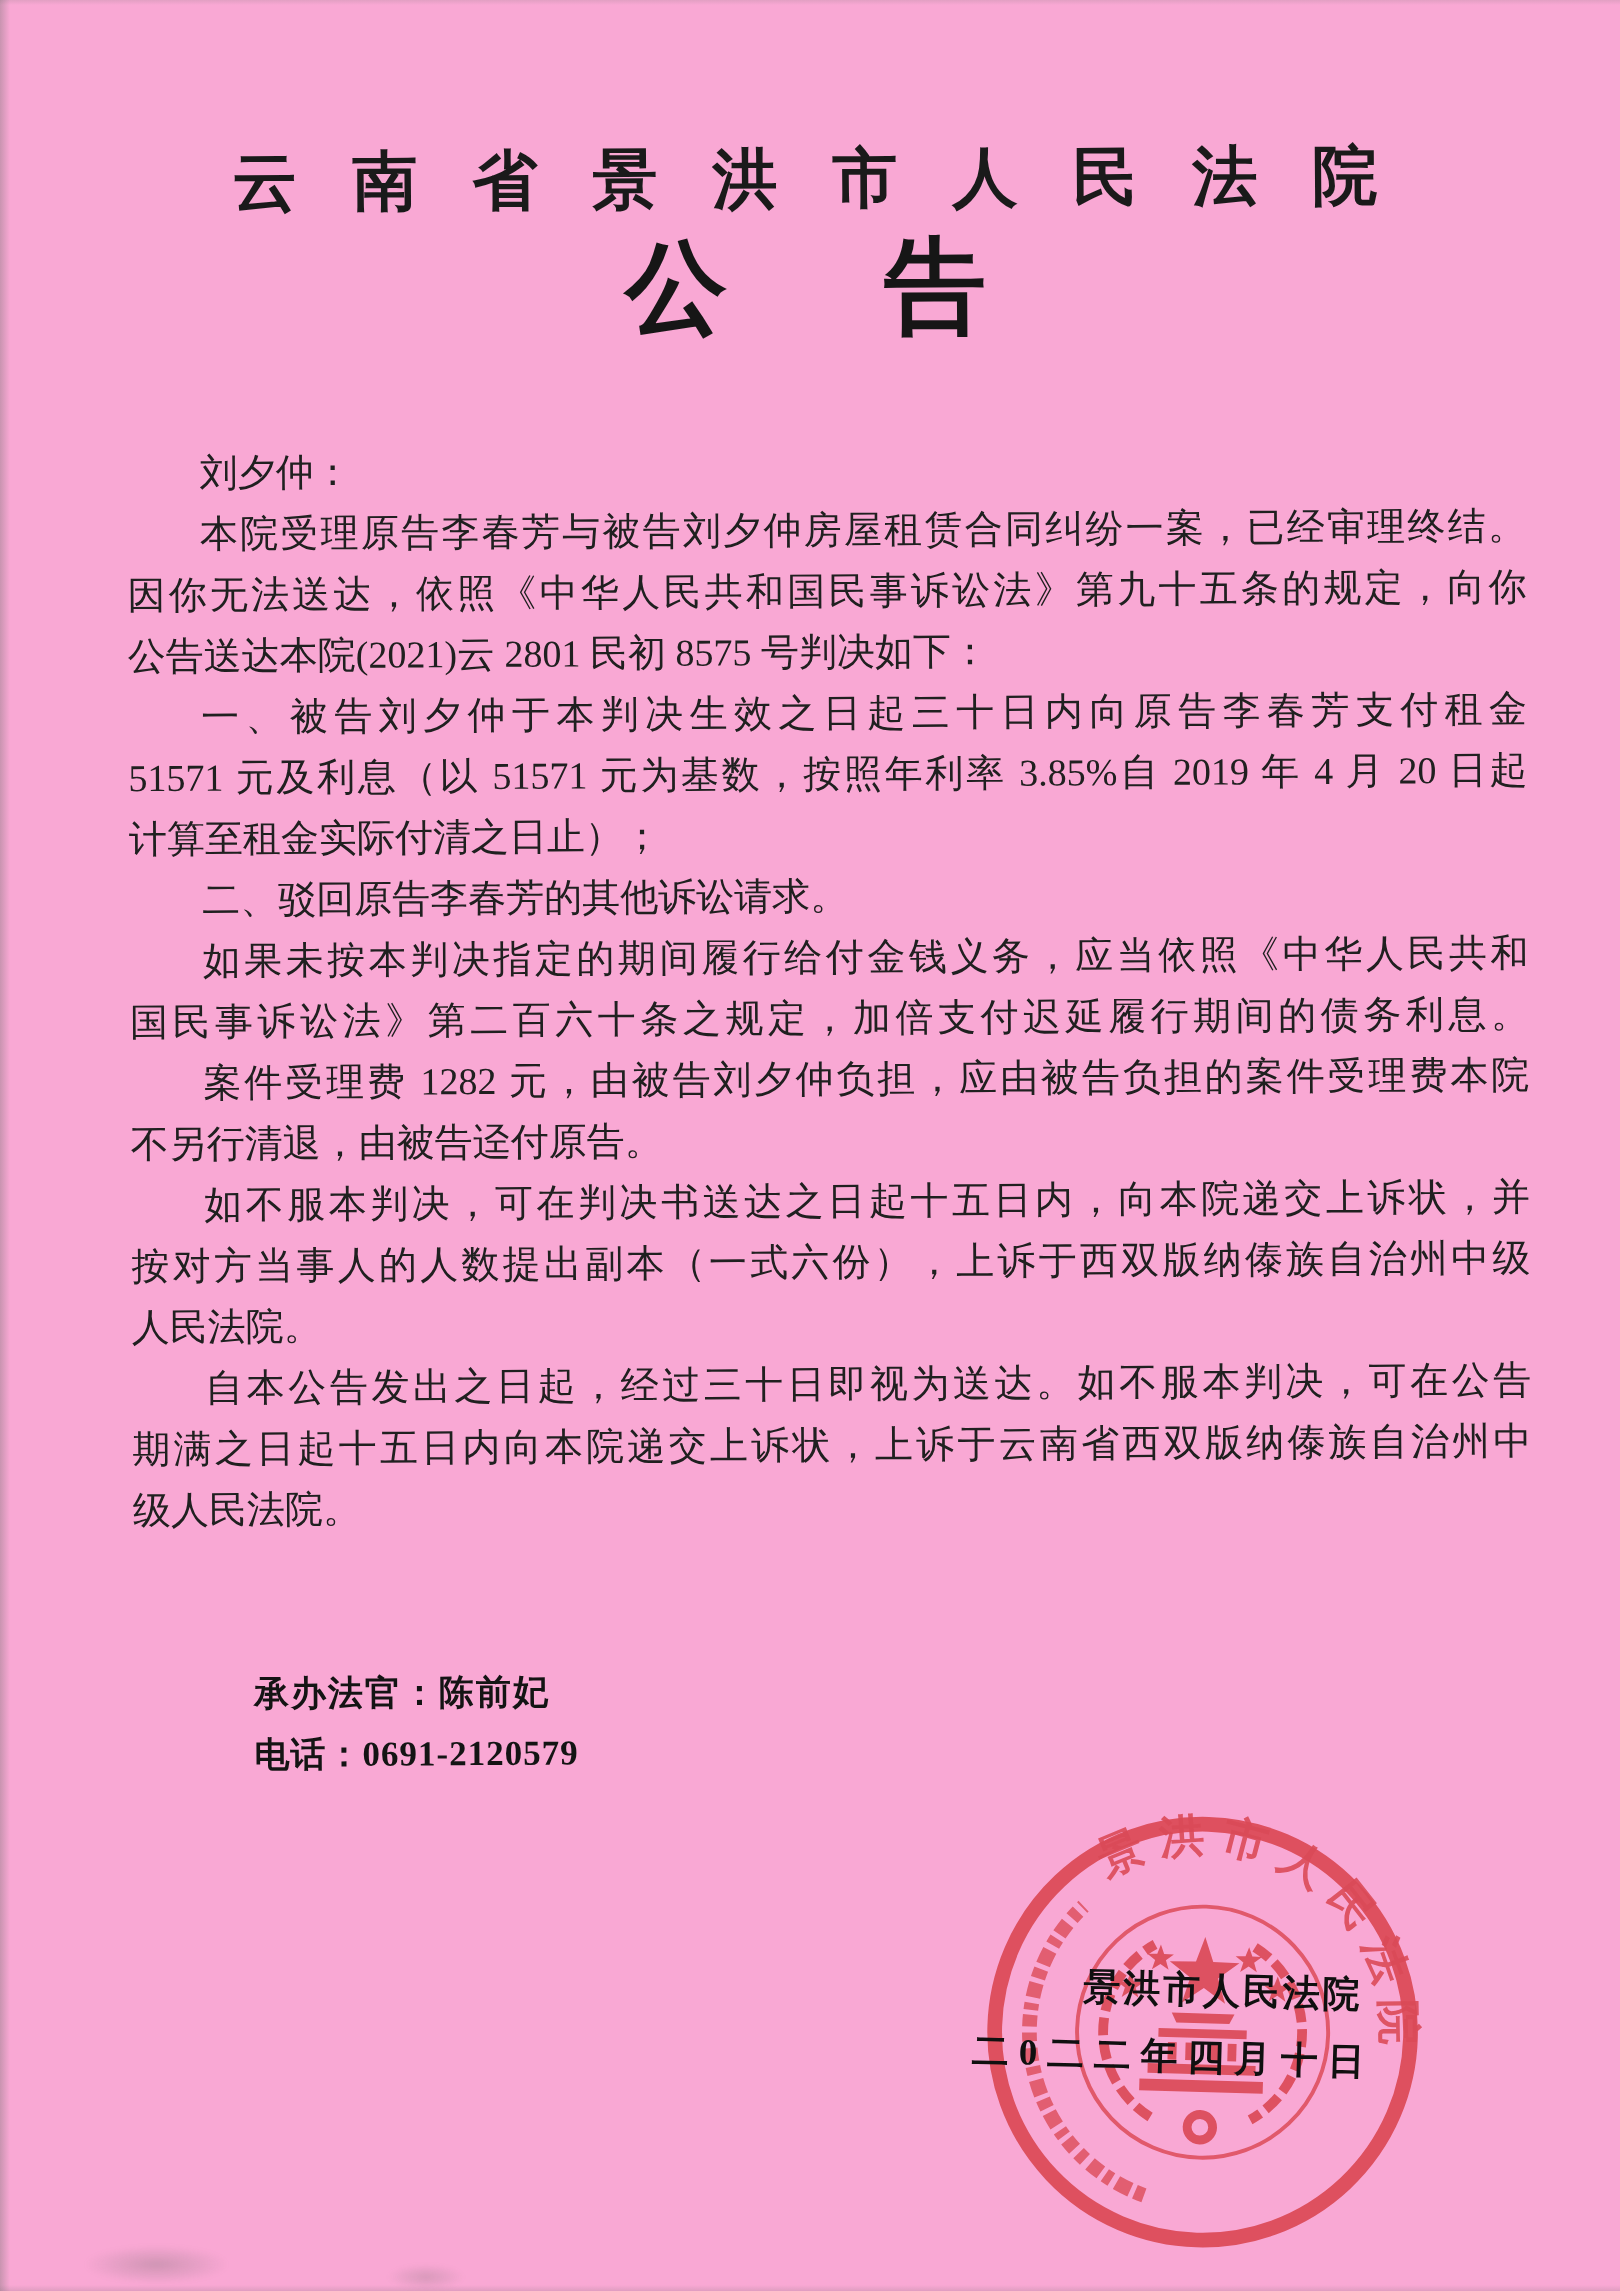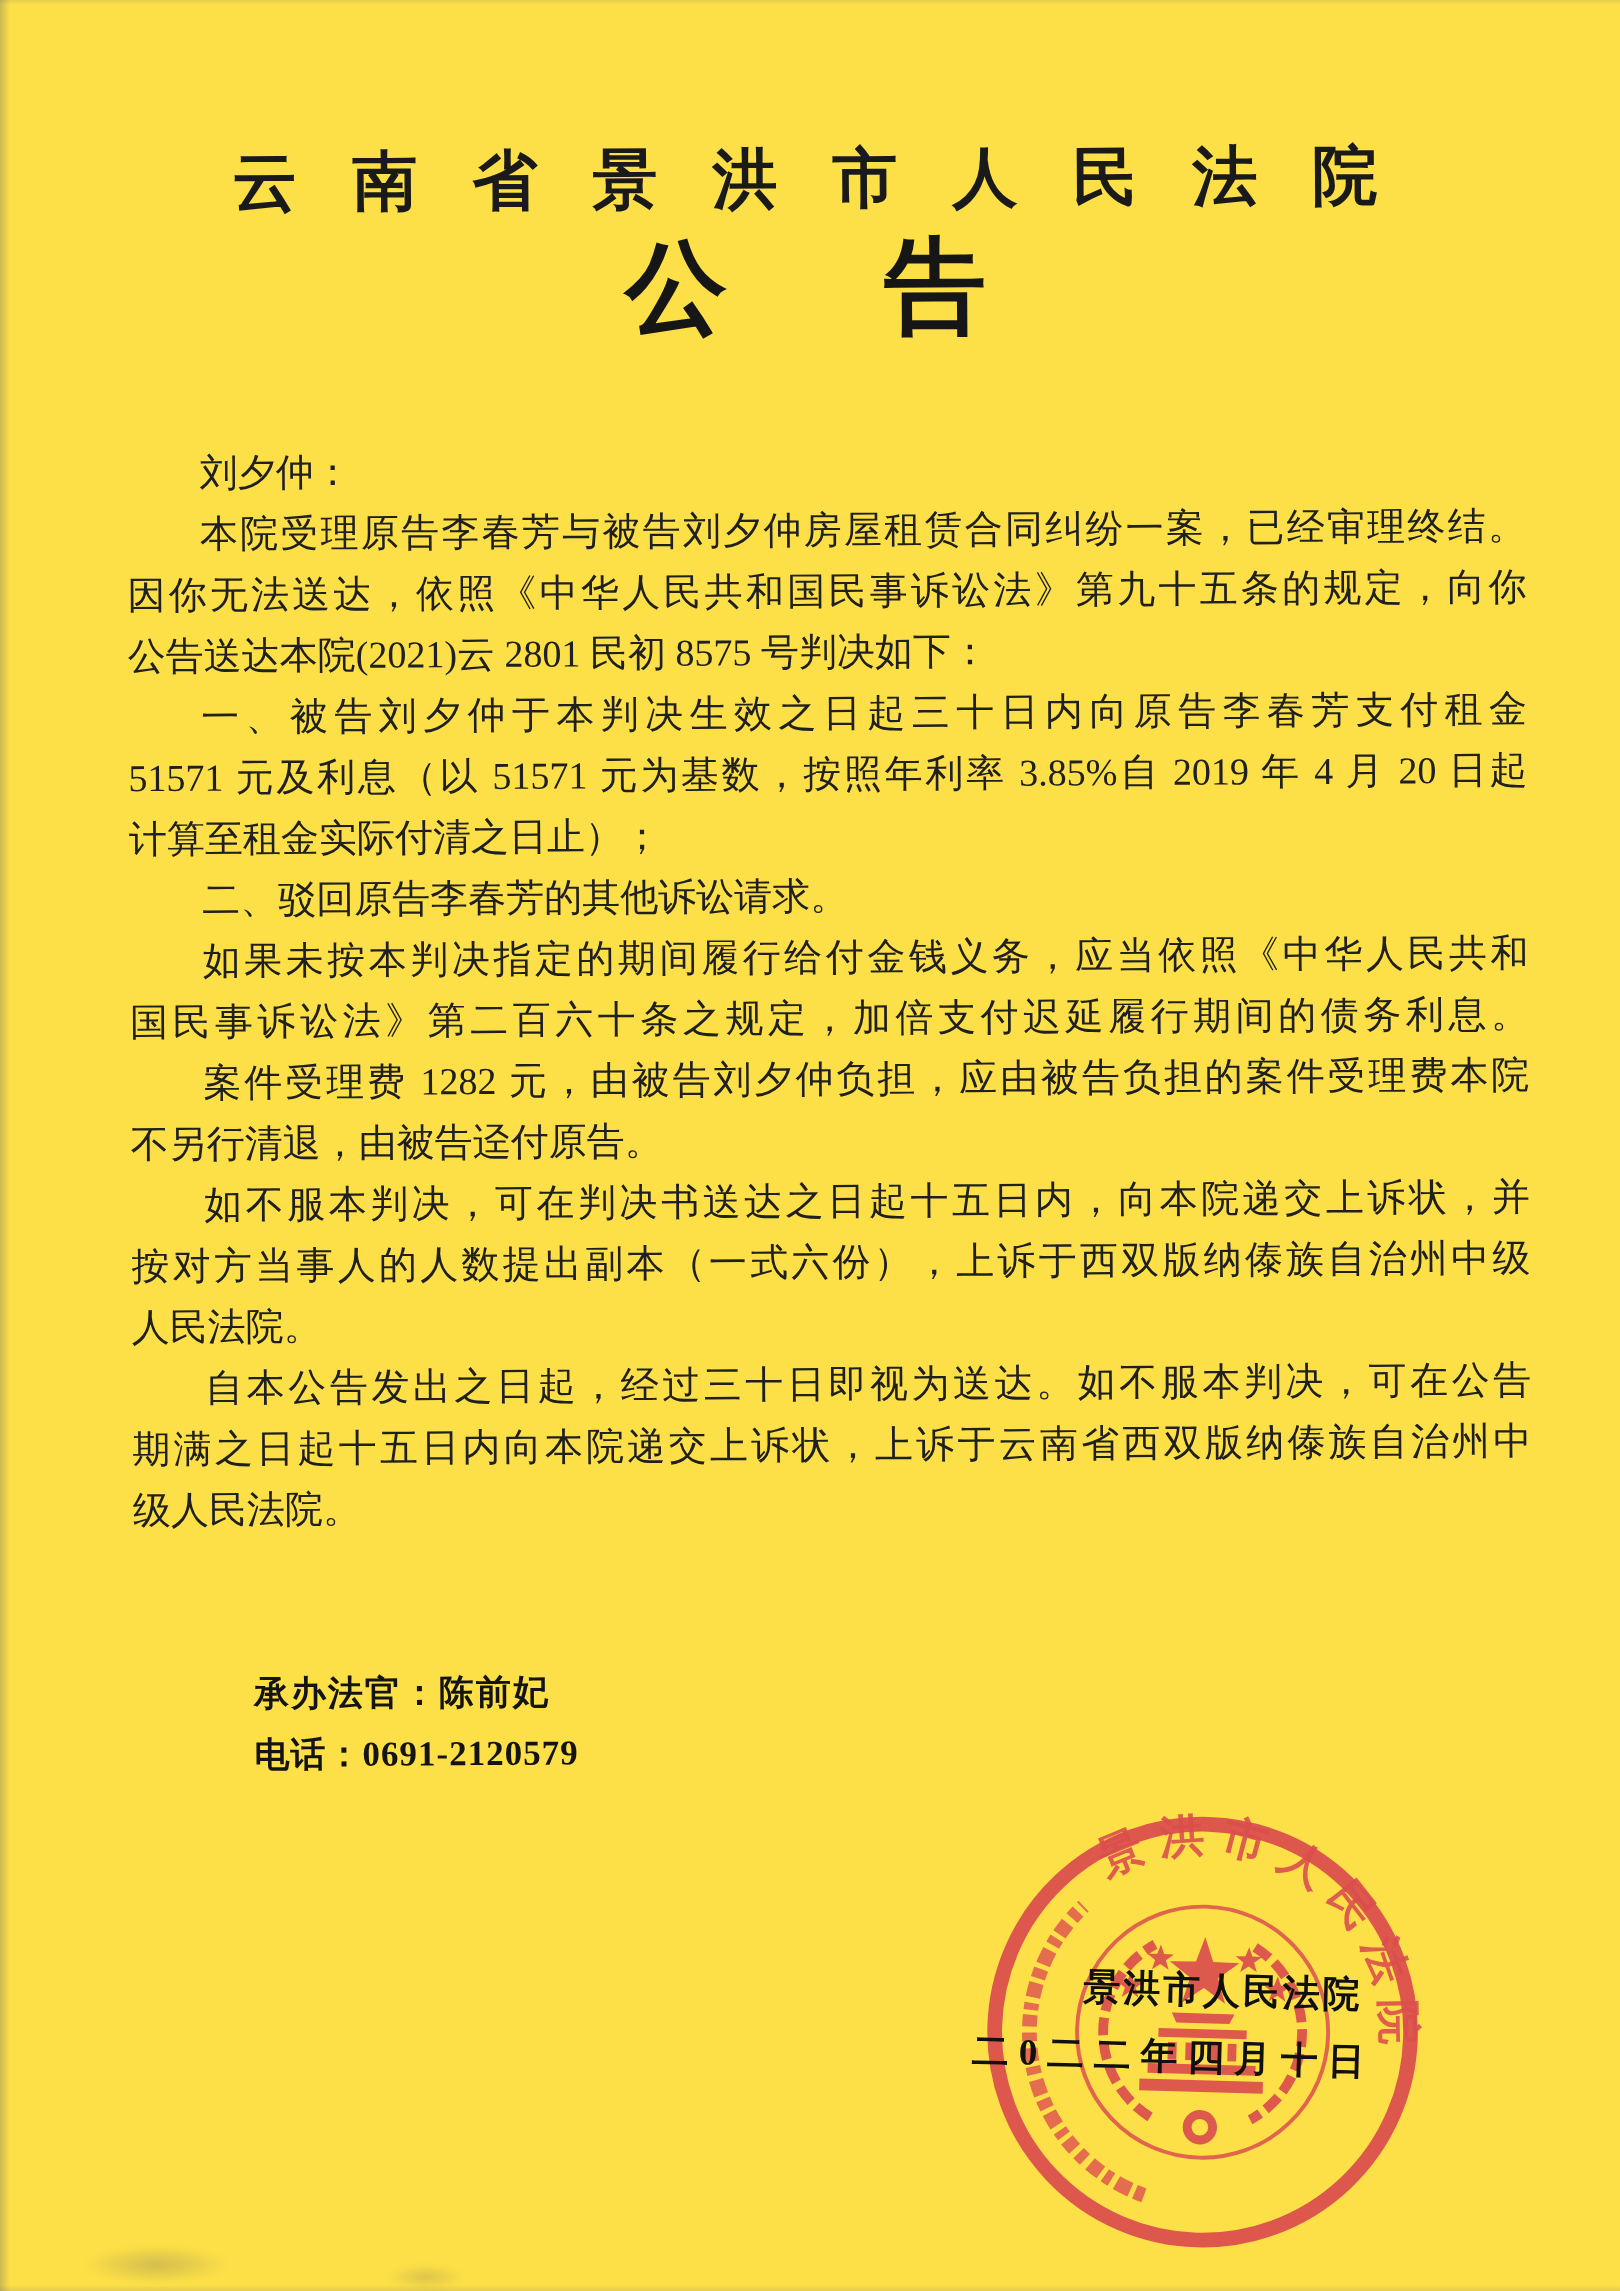--- a/index.html
+++ b/index.html
@@ -1,17 +1,17 @@
 <!DOCTYPE html>
 <html><head>
 <meta charset="utf-8">
 <style>
   html,body{margin:0;padding:0;background:#ffffff;}
   .page{
-    position:relative;width:1620px;height:2292px;background:#fde047;overflow:hidden;
+    position:relative;width:1620px;height:2292px;background:#f9a8d4;overflow:hidden;
     font-family:"Liberation Serif","DejaVu Serif",serif;color:#1c1c1c;
   }
   .rot{position:absolute;inset:0;transform:rotate(-0.35deg);transform-origin:50% 45%;}
   .court-name{
     position:absolute;top:135px;left:0;width:100%;text-align:center;
     font-size:65px;font-weight:600;letter-spacing:55px;text-indent:55px;color:#1a1a1a;
     white-space:nowrap;
   }
   .doc-title{
     position:absolute;top:220px;left:0;width:100%;text-align:center;

